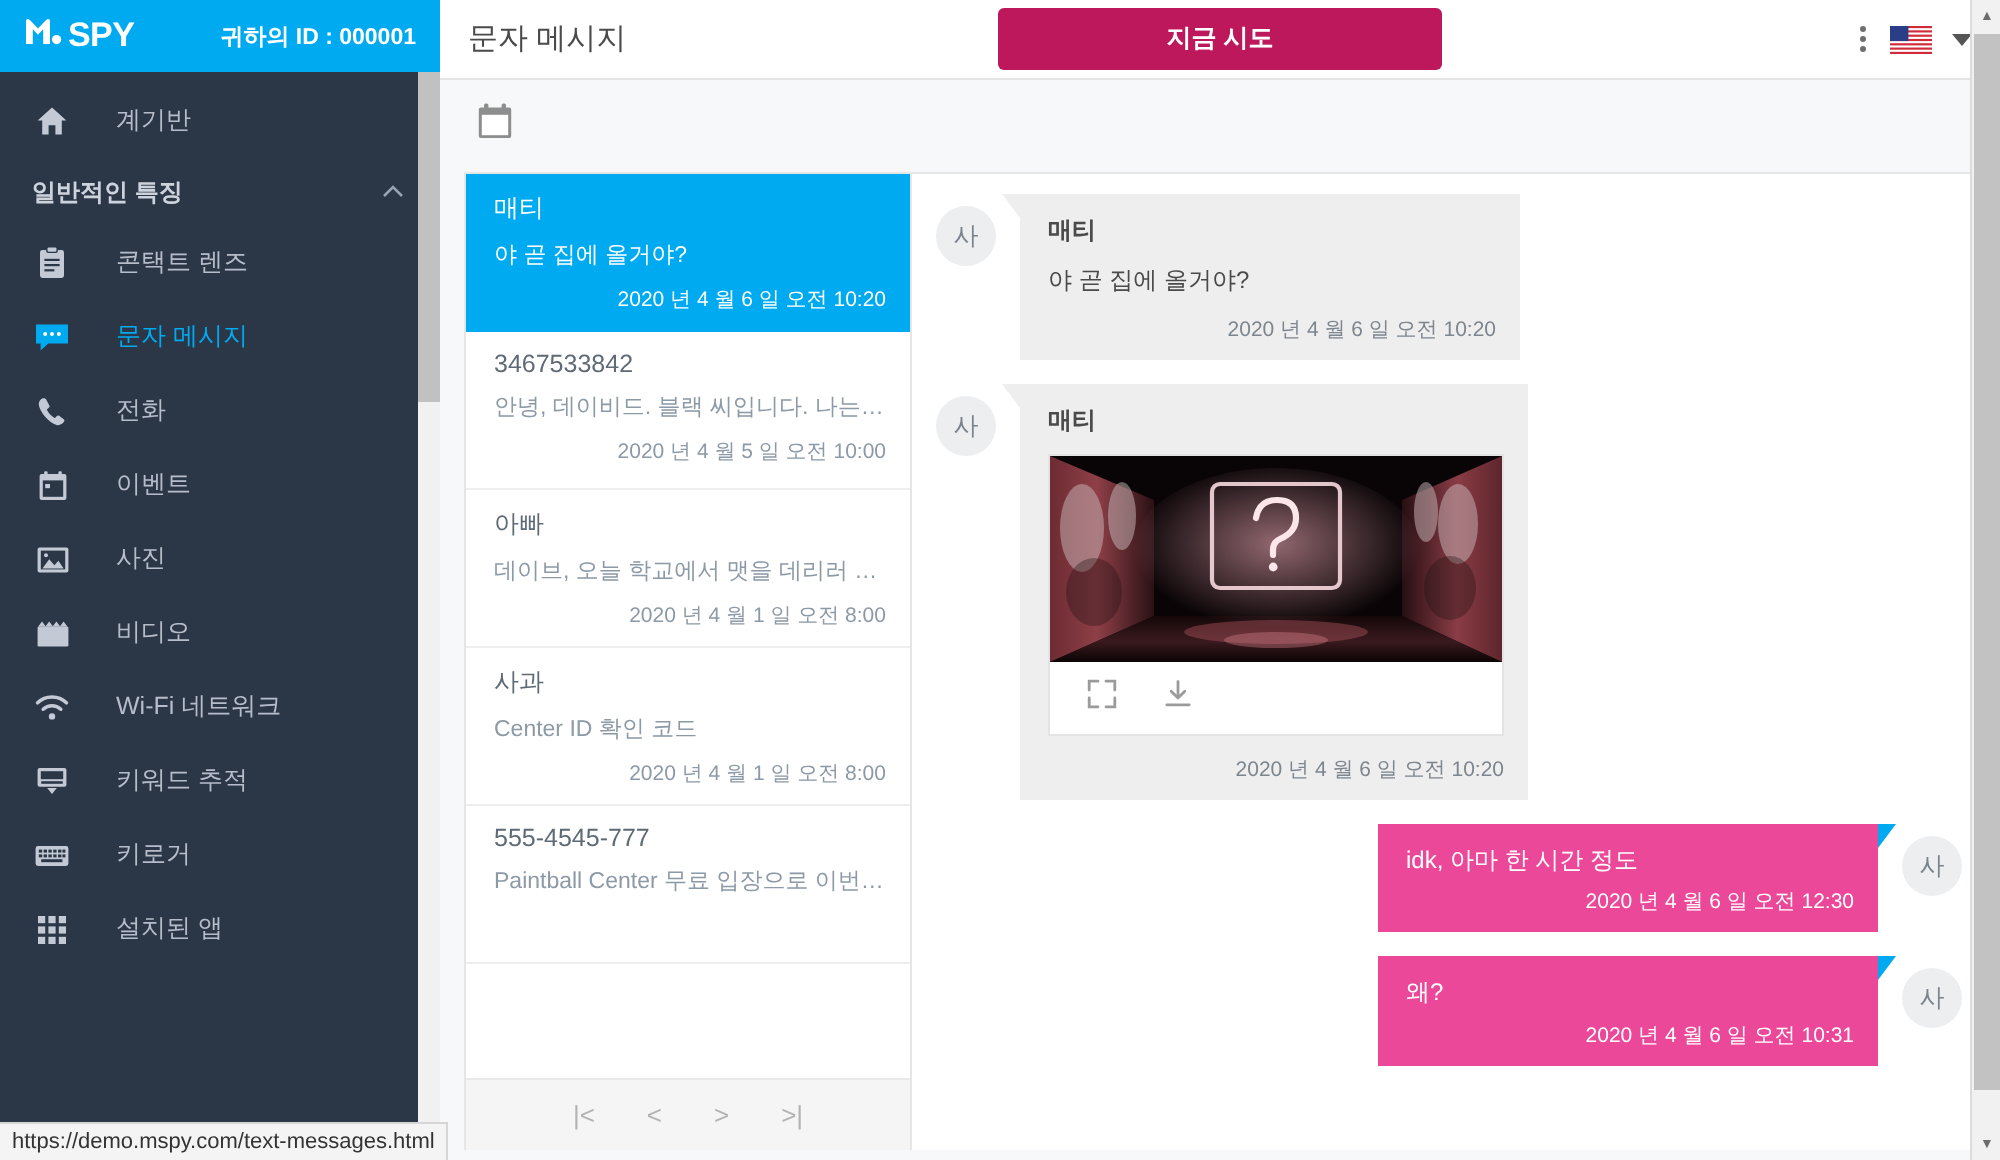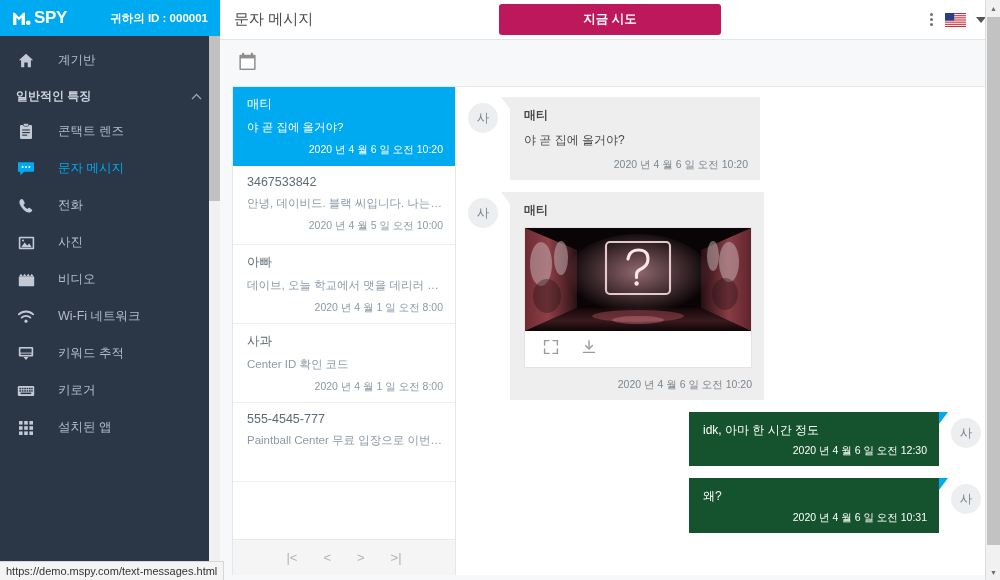--- a/index.html
+++ b/index.html
@@ -28,21 +28,21 @@
   .sidebar-logo-bar {
     height: 36px;
     background: #00aaf0;
     display: flex;
     align-items: center;
     padding: 0 12px;
     justify-content: space-between;
   }
   .logo {
     display: flex;
-    align-items: center;
+    align-items: flex-start;
     font-weight: bold;
     font-size: 17px;
     color: #ffffff;
     letter-spacing: -0.3px;
   }
   .logo-text { color: #fff; font-weight: bold; }
   .user-id {
     font-size: 11.5px;
     color: #ffffff;
     font-weight: bold;
@@ -302,21 +302,21 @@
   }
   .bubble:before {
     content: "";
     position: absolute;
     top: 0; left: -9px;
     border-style: solid;
     border-width: 0 9px 12px 0;
     border-color: transparent #eeeeee transparent transparent;
   }
   .bubble.blue {
-    background: #14532d;
+    background: #ec4899;
     color: #ffffff;
     min-width: 250px;
   }
   .bubble.blue:before {
     left: auto; right: -9px;
     border-width: 0 0 12px 9px;
     border-color: transparent transparent transparent #00aaf0;
   }
   .msg-sender { font-size: 12px; font-weight: bold; color: #4a4a4a; margin-bottom: 8px; }
   .msg-text { font-size: 12px; color: #4a4a4a; margin-bottom: 10px; line-height: 1.35; }
@@ -466,20 +466,32 @@
 
       <div class="nav-item">
         <span class="ico">
           <svg width="16" height="16" viewBox="0 0 16 16">
               <path d="M3.1 1.3 C2.1 1.9 1.2 3 1.4 4.4 c.4 3.5 5.1 9.2 8.9 10.1 1.6.4 3-.6 3.7-1.6.4-.6.2-1-.3-1.4l-2-1.5c-.5-.4-1-.3-1.4.1l-.8.9c-1.6-.8-3.4-2.7-4.1-4.3l1-.8c.4-.3.5-.8.2-1.3L5.1 1.8 C4.7 1.2 3.8.9 3.1 1.3 Z" fill="#c3cad5"></path>
             </svg>
         </span>
         <span>전화</span>
       </div>
 
+      <div class="nav-item">
+        <span class="ico">
+          <svg width="15" height="16" viewBox="0 0 15 16">
+            <rect x="0.8" y="2" width="13.4" height="13" rx="1" fill="#c3cad5"></rect>
+            <rect x="2.4" y="5.2" width="10.2" height="8.2" fill="#2b3647"></rect>
+            <rect x="3.1" y="0.6" width="1.7" height="3" rx=".6" fill="#c3cad5"></rect>
+            <rect x="10.2" y="0.6" width="1.7" height="3" rx=".6" fill="#c3cad5"></rect>
+            <rect x="3.6" y="7" width="2.4" height="2.1" fill="#c3cad5"></rect>
+          </svg>
+        </span>
+        <span>이벤트</span>
+      </div>
 
       <div class="nav-item">
         <span class="ico">
           <svg width="17" height="14" viewBox="0 0 17 14">
             <rect x="0.8" y="0.8" width="15.4" height="12.4" rx="1" fill="#c3cad5"></rect>
             <rect x="2.4" y="2.3" width="12.2" height="9.4" fill="#2b3647"></rect>
             <path d="M3.2 11.2 L6.6 6.6 L9.2 9.6 L11.2 7.4 L13.8 11.2 Z" fill="#c3cad5"></path>
             <circle cx="5" cy="4.6" r="1" fill="#c3cad5"></circle>
           </svg>
         </span>

